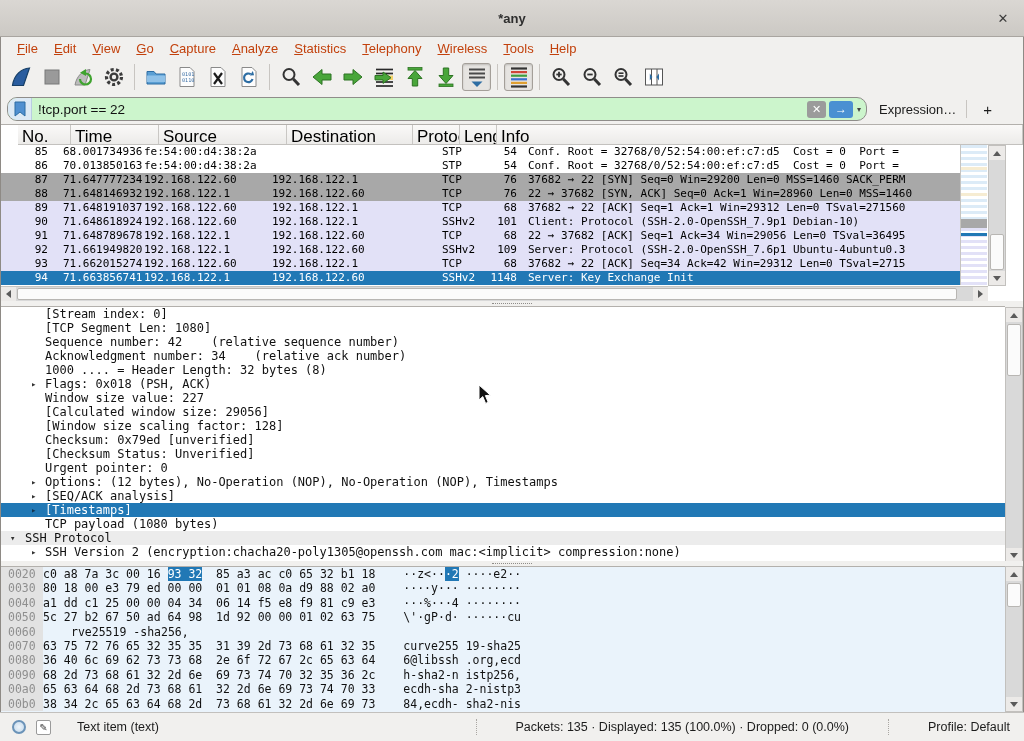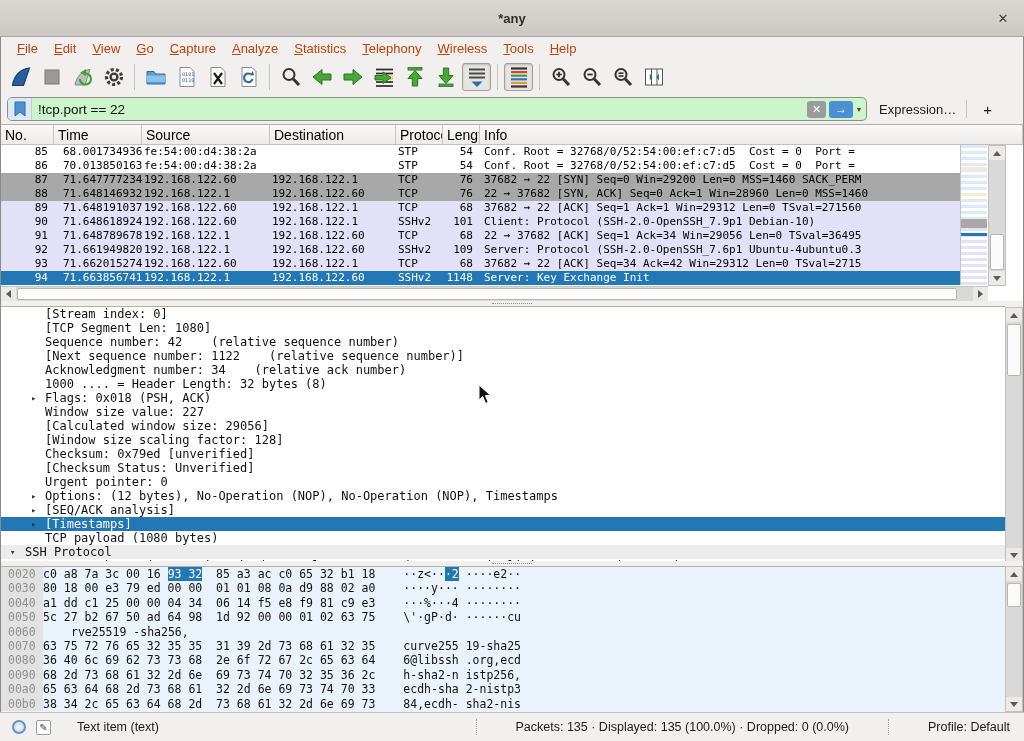--- a/index.html
+++ b/index.html
@@ -30,55 +30,55 @@
     justify-content:center;border:1px solid transparent;border-radius:3px;}
   .tbtn.pressed{background:#e6e4e1;border:1px solid #a49f99;
     box-shadow:inset 0 1px 2px rgba(0,0,0,.18);}
   .ticon{width:24px;height:24px;display:block;}
   .ticon svg{width:24px;height:24px;display:block;}
   .tsep{width:1px;height:26px;background:#c8c5c1;margin:0 5px;}
 
   
   .filterbar{position:absolute;left:1px;top:94px;width:1022px;height:30px;
     display:flex;align-items:center;padding:0 8px 0 6px;}
-  .ffield{flex:0 0 860px;height:24px;border:1px solid #8f8d8a;border-radius:5px;
+  .ffield{flex:0 0 860px;height:24px;border:1px solid #8f8d8a;border-radius:10px;
     background:var(--filter-ok);display:flex;align-items:center;overflow:hidden;}
   .fbookmark{width:24px;height:22px;background:#dcE9f5;border-right:1px solid #b9cde0;
     display:flex;align-items:center;justify-content:center;}
   .fbookmark svg{width:14px;height:16px;}
   .finput{flex:1;font-size:13.5px;color:#111;padding-left:6px;white-space:pre;}
   .fclear{width:19px;height:17px;background:#9b9b9b;border-radius:3px;color:#fff;
     font-size:11px;display:flex;align-items:center;justify-content:center;margin-right:3px;}
   .fapply{width:24px;height:17px;background:#4a90d2;border-radius:3px;color:#fff;
     font-size:12px;display:flex;align-items:center;justify-content:center;margin-right:3px;}
   .fcaret{font-size:8px;color:#444;padding:0 5px 0 1px;}
   .fexpr{font-size:13px;color:#1c1c1c;margin-left:12px;}
   .fsepline{width:1px;height:18px;background:#c8c5c1;margin:0 10px;}
   .fplus{font-size:15px;color:#1c1c1c;padding:0 6px;}
 
   
   .plist{position:absolute;left:1px;top:124px;width:1022px;height:178px;
     background:#fff;border-top:1px solid #b3b0ac;border-bottom:1px solid #b3b0ac;}
   .phead{display:flex;height:20px;background:linear-gradient(#faf9f8,#ecebe9);
-    border-bottom:1px solid #c3c1be;font-size:14px;color:#000;}
+    border-bottom:1px solid #c3c1be;font-size:17px;color:#000;margin-left:17px;}
   .phead .hcell{border-right:1px solid #c9c7c4;padding:2px 0 0 4px;overflow:hidden;
     white-space:nowrap;}
   .prows{position:relative;height:140px;overflow:hidden;font-family:"DejaVu Sans Mono",monospace;
     font-size:11px;width:959px;}
   .prow{display:flex;height:14px;line-height:14px;white-space:pre;color:#000;}
   .prow>div{overflow:hidden;flex-shrink:0;}
   .tone-default{background:#fff;}
   .tone-syn{background:var(--row-gray);}
   .tone-tcp{background:var(--row-purple);}
   .tone-selected{background:var(--sel);color:#fff;}
   .c-no{width:53px;text-align:right;padding-right:6px;}
   .c-time{width:88px;padding-left:9px;}
   .c-src{width:128px;padding-left:2px;}
   .c-dst{width:126px;padding-left:2px;}
-  .c-proto{width:47px;padding-left:2px;}
+  .c-proto{width:47px;padding-left:2px;margin-left:44px;}
   .c-len{width:37px;text-align:right;padding-right:7px;}
   .c-info{flex:1 1 auto;padding-left:4px;}
 
   
   .minimap{position:absolute;left:960px;top:145px;width:27px;height:140px;
     border-left:1px solid #c6c4c1;background:repeating-linear-gradient(180deg,
       #dcebf7 0 3px,#ffffff 3px 6px);}
   .mm-cream1{position:absolute;left:0;top:22px;width:100%;height:3px;background:#f6ecd2;}
   .mm-cream2{position:absolute;left:0;top:48px;width:100%;height:3px;background:#f6ecd2;}
   .mm-gray{position:absolute;left:0;top:74px;width:100%;height:9px;background:#a8a8a8;}
@@ -437,21 +437,20 @@
       <div class="tri-right"></div>
     </div>
 </div>
 
 <div class="splitter sp1"></div>
 
 <div class="details" id="details">
     <div class="dline ind1"><span>[Stream index: 0]</span></div>
     <div class="dline ind1"><span>[TCP Segment Len: 1080]</span></div>
     <div class="dline ind1"><span>Sequence number: 42    (relative sequence number)</span></div>
-    <div class="dline ind1"><span>[Next sequence number: 1122    (relative sequence number)]</span></div>
     <div class="dline ind1"><span>Acknowledgment number: 34    (relative ack number)</span></div>
     <div class="dline ind1"><span>1000 .... = Header Length: 32 bytes (8)</span></div>
     <div class="dline ind1"><span class="arr">▸</span><span>Flags: 0x018 (PSH, ACK)</span></div>
     <div class="dline ind1"><span>Window size value: 227</span></div>
     <div class="dline ind1"><span>[Calculated window size: 29056]</span></div>
     <div class="dline ind1"><span>[Window size scaling factor: 128]</span></div>
     <div class="dline ind1"><span>Checksum: 0x79ed [unverified]</span></div>
     <div class="dline ind1"><span>[Checksum Status: Unverified]</span></div>
     <div class="dline ind1"><span>Urgent pointer: 0</span></div>
     <div class="dline ind1"><span class="arr">▸</span><span>Options: (12 bytes), No-Operation (NOP), No-Operation (NOP), Timestamps</span></div>

